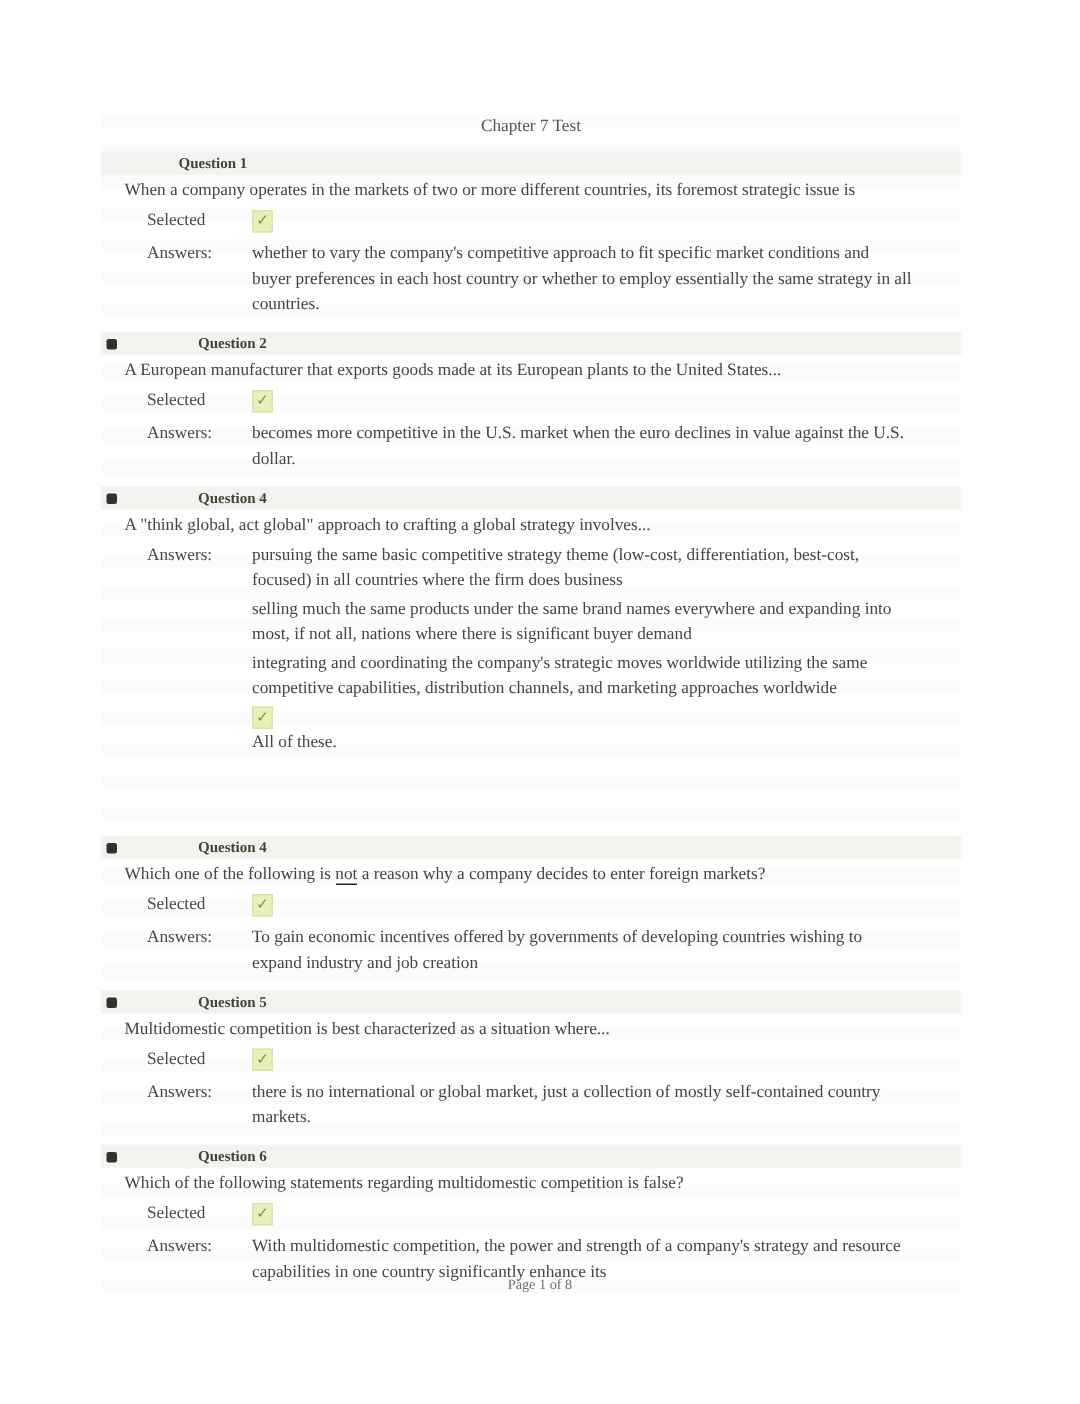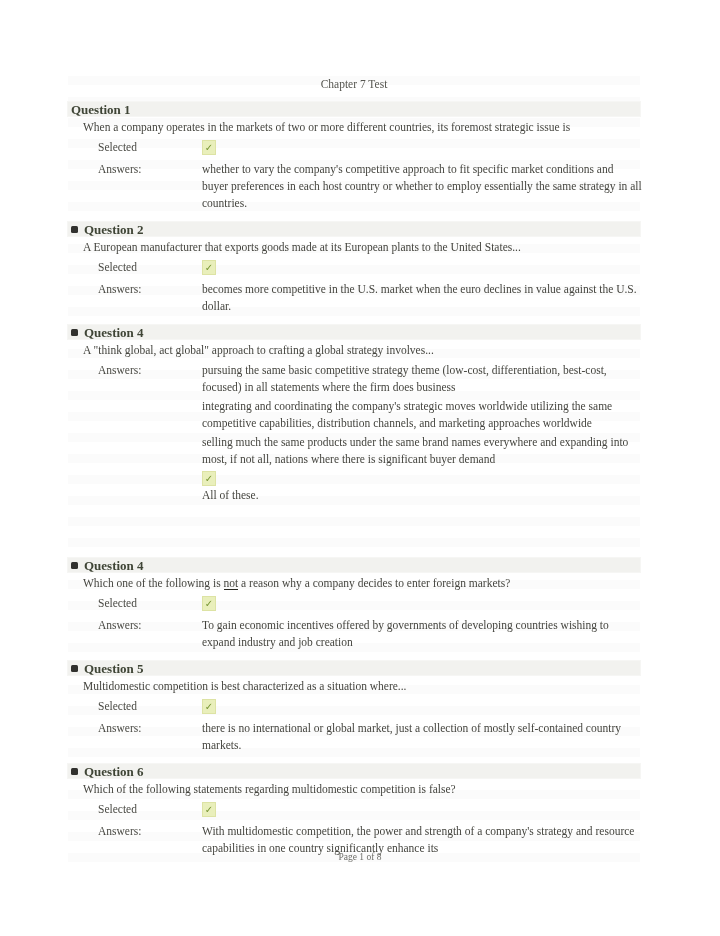--- a/index.html
+++ b/index.html
@@ -25,26 +25,26 @@
     background:#f2f2ef;height:14px;display:flex;align-items:center;
     padding-left:3px;margin-bottom:3px;
     box-shadow:0 0 0 1px #f6f6f4;
   }
   .bullet{
     width:7px;height:7px;background:#31312e;border-radius:1.5px;
     display:inline-block;margin-right:6px;flex:0 0 auto;
   }
   .bullet.hidden{visibility:hidden;width:0;margin-right:0;}
   .q-heading{
-    font-weight:bold;color:#3f4536;font-size:13px;white-space:nowrap;
+    font-weight:bold;color:#3f4536;font-size:10px;white-space:nowrap;margin-left:48px;
   }
   .q-text{margin-left:15px;width:535px;margin-bottom:3px;}
   .q-text .u{border-bottom:1.6px solid #26261f;}
   .q-rows{margin-left:30px;}
-  .a-row{display:flex;margin-bottom:3px;gap:34px;}
+  .a-row{display:flex;margin-bottom:3px;}
   .a-label{flex:0 0 70px;color:#4a4a44;}
   .a-content{width:440px;}
   .a-item{margin-bottom:2px;}
   .check-icon{
     display:inline-block;width:12px;height:13px;line-height:13px;
     background:#e9efbb;border:1px solid #dde3a4;color:#769433;
     font-size:10px;text-align:center;font-family:"DejaVu Sans",sans-serif;
     margin-bottom:1px;
   }
   .a-text{width:440px;}
@@ -123,34 +123,34 @@
       <span class="bullet"></span>
       <span class="q-heading">Question 4</span>
     </div>
     <div class="q-text"><span>A "think global, act global" approach to crafting a global strategy involves...</span></div>
     <div class="q-rows">
   <div class="a-row">
     <div class="a-label">Answers:</div>
     <div class="a-content">
   <div class="a-item">
 
-    <div class="a-text">pursuing the same basic competitive strategy theme (low-cost, differentiation, best-cost, focused) in all statements where the firm does business</div>
+    <div class="a-text">pursuing the same basic competitive strategy theme (low-cost, differentiation, best-cost, focused) in all countries where the firm does business</div>
+  </div>
+
+  <div class="a-item">
+
+    <div class="a-text">selling much the same products under the same brand names everywhere and expanding into most, if not all, nations where there is significant buyer demand</div>
   </div>
 
   <div class="a-item">
 
     <div class="a-text">integrating and coordinating the company's strategic moves worldwide utilizing the same competitive capabilities, distribution channels, and marketing approaches worldwide</div>
   </div>
 
   <div class="a-item">
-
-    <div class="a-text">selling much the same products under the same brand names everywhere and expanding into most, if not all, nations where there is significant buyer demand</div>
-  </div>
-
-  <div class="a-item">
     <span class="check-icon">✓</span>
     <div class="a-text">All of these.</div>
   </div>
 </div>
   </div>
 </div>
   </div>
 
   <div class="question extra-gap">
     <div class="q-heading-row">

